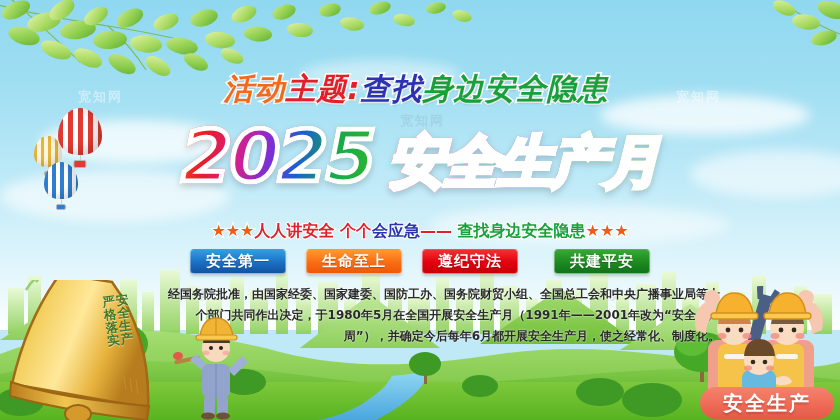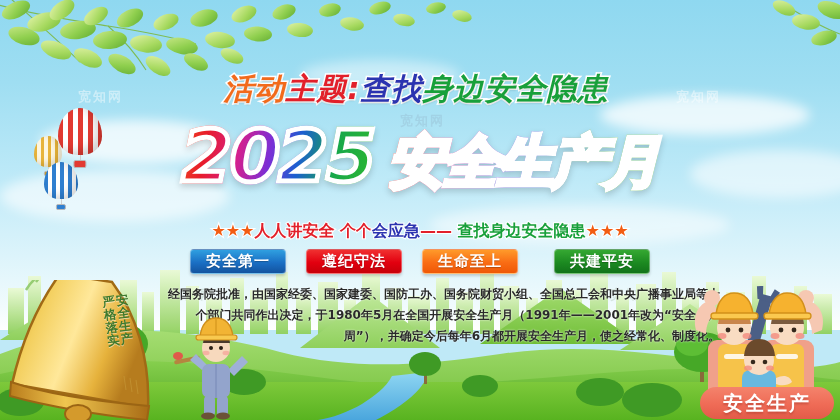--- a/index.html
+++ b/index.html
@@ -344,22 +344,22 @@
   <div class="main-title">
     <span class="yr">2025</span><span class="zh">安全生产月</span>
   </div>
 
   <div class="slogan">
     <span style="color:#f25c12">★★★</span><span style="color:#e2202a">人人讲安全</span><span style="color:#e2202a"> 个个</span><span style="color:#2b33b0">会应急</span><span style="color:#e2202a">—— </span><span style="color:#18a03a">查找身边安全隐患</span><span style="color:#f25c12">★★★</span>
   </div>
 
   <div class="btnrow">
     <div class="pill b1">安全第一</div>
+    <div class="pill b2">生命至上</div>
     <div class="pill b3">遵纪守法</div>
-    <div class="pill b2">生命至上</div>
     <div class="pill b4">共建平安</div>
   </div>
 
   <div class="para">经国务院批准，由国家经委、国家建委、国防工办、国务院财贸小组、全国总工会和中央广播事业局等十个部门共同作出决定，于1980年5月在全国开展安全生产月（1991年——2001年改为“安全生产周”），并确定今后每年6月都开展安全生产月，使之经常化、制度化。</div>
 
   <svg class="bell" viewBox="0 0 150 140">
     <defs>
       <linearGradient id="gold" x1="0" y1="0" x2="1" y2="0.4">
         <stop offset="0%" stop-color="#c98e2a"></stop>
           <stop offset="28%" stop-color="#f3cf5e"></stop>

